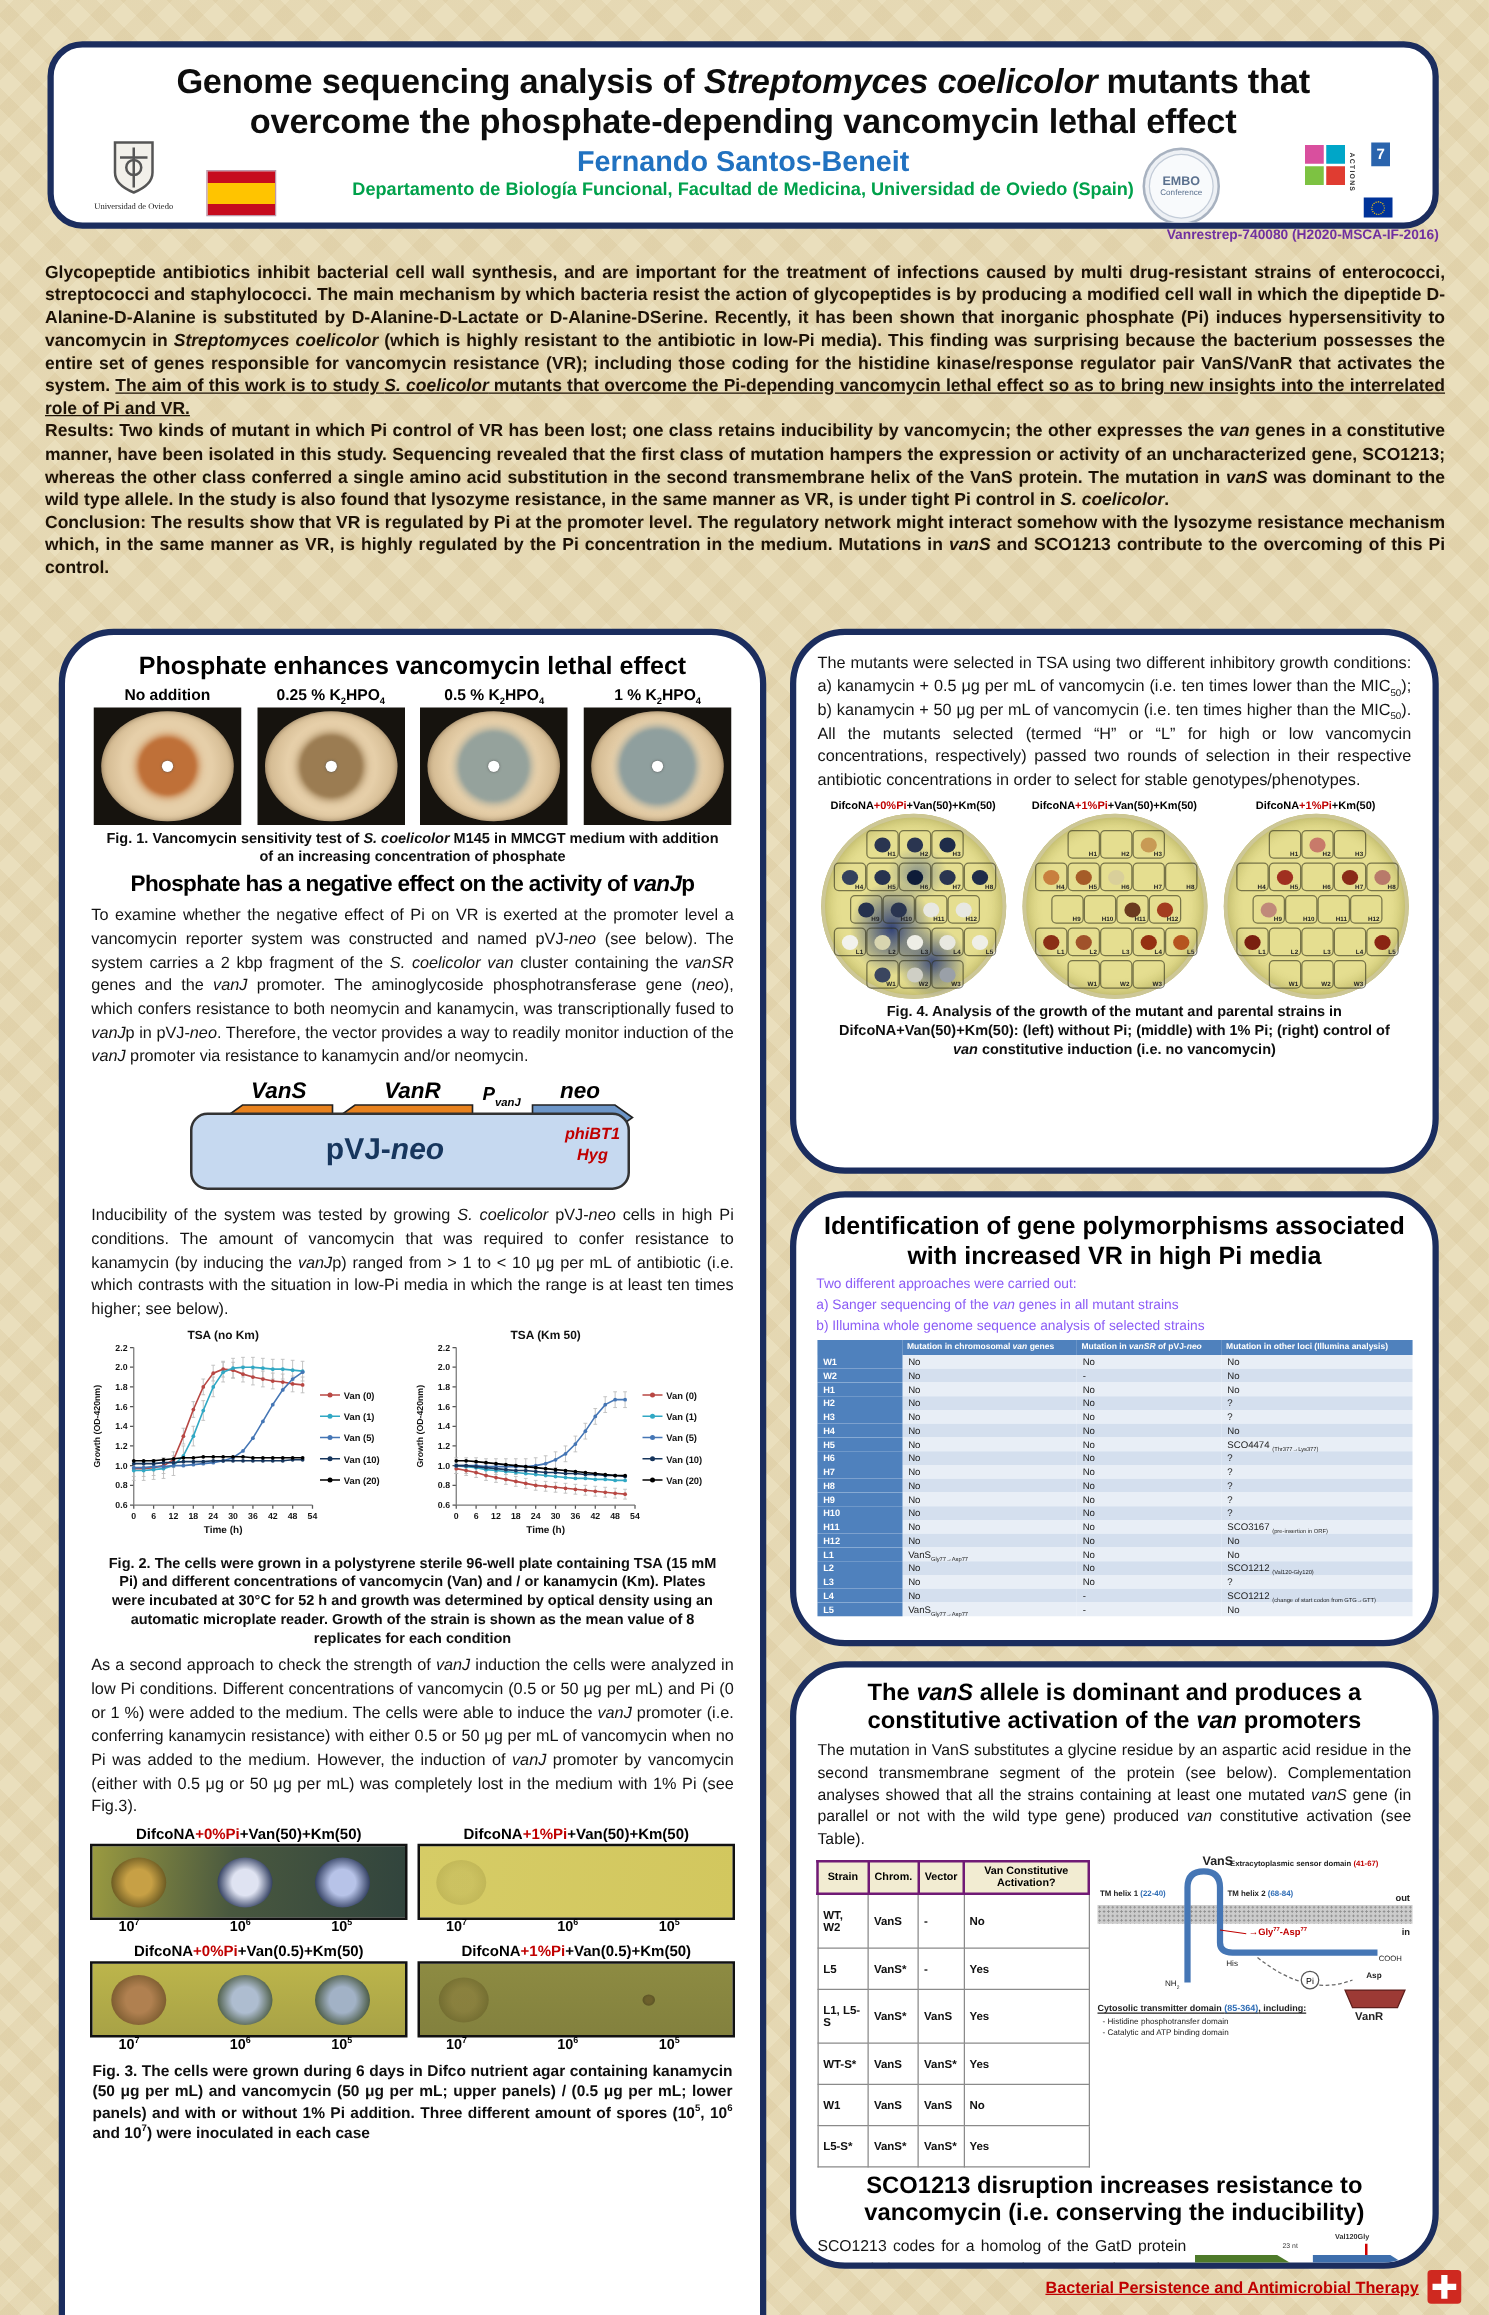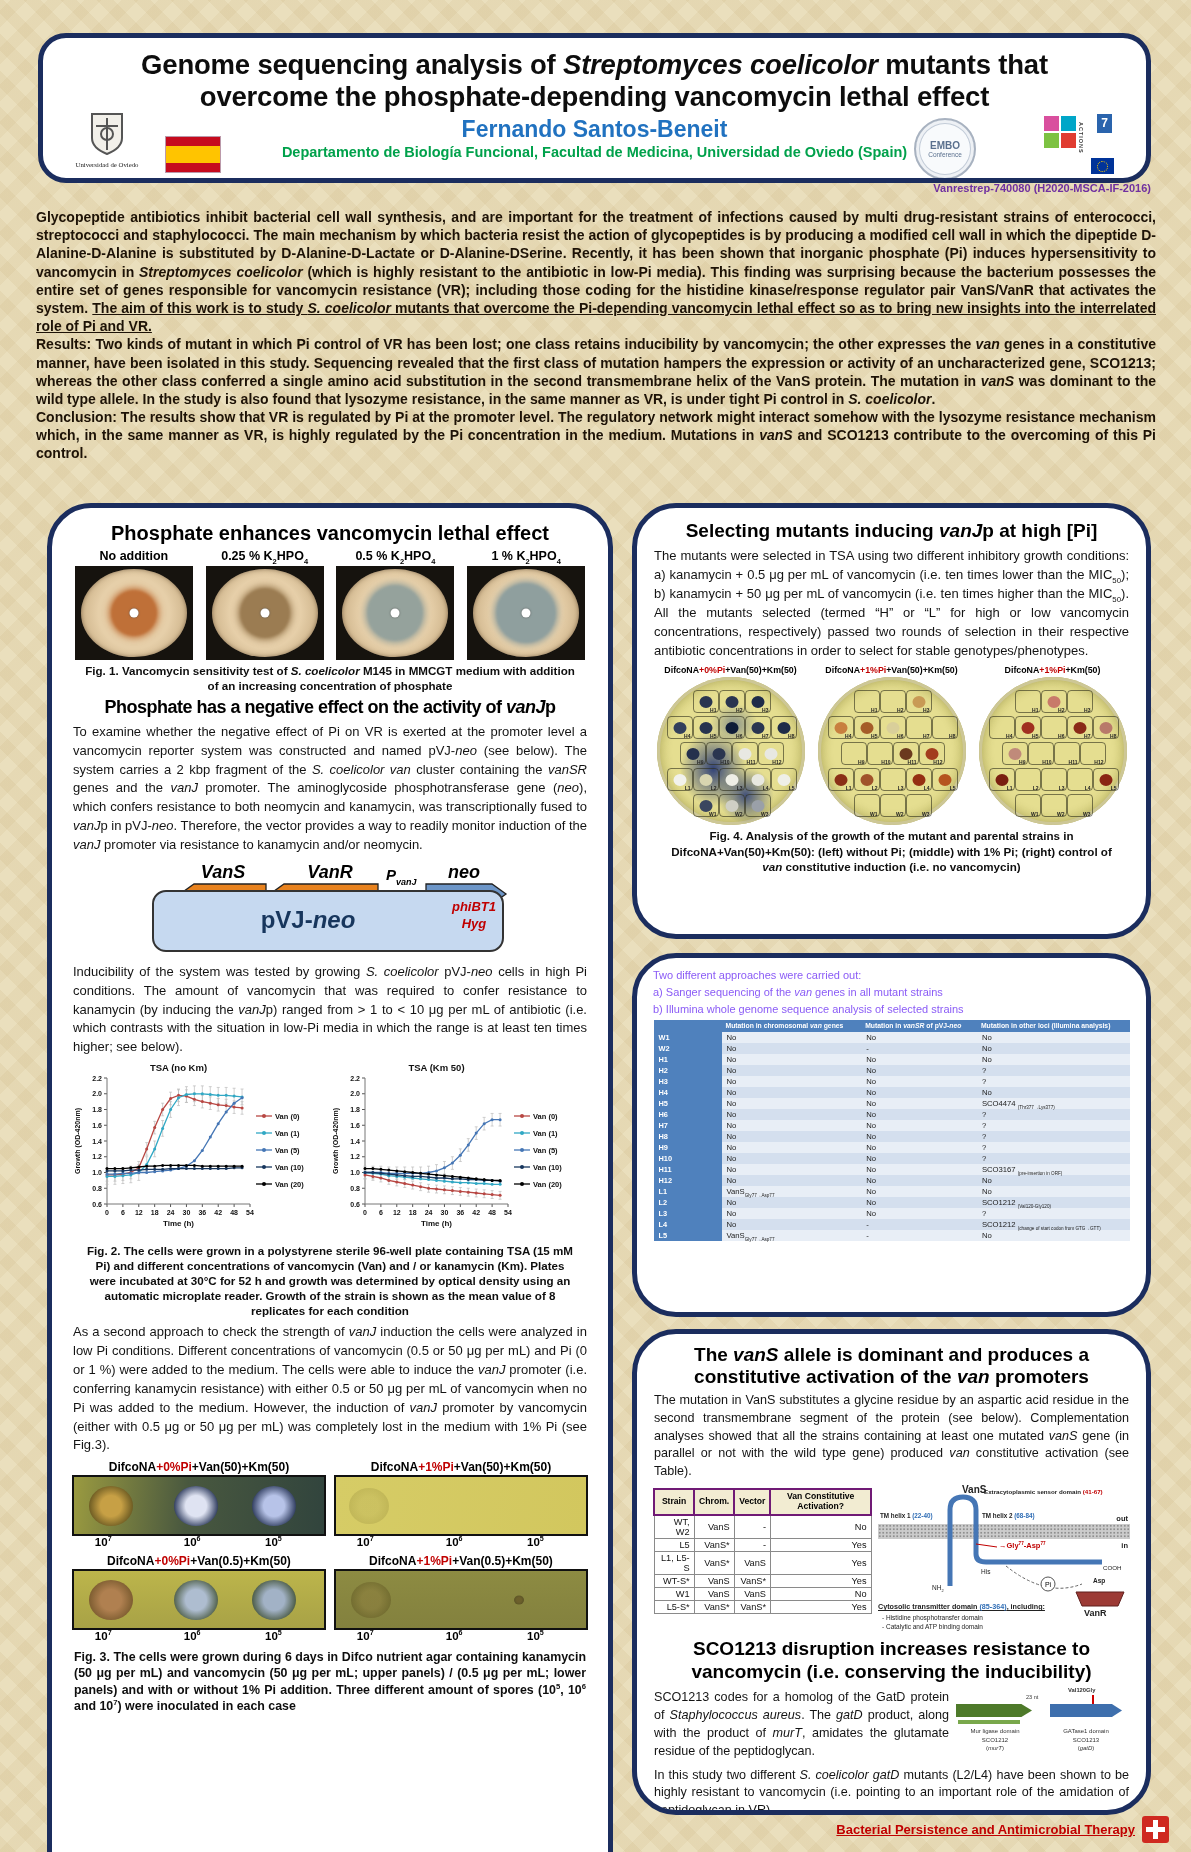--- a/index.html
+++ b/index.html
@@ -95,21 +95,21 @@
   .idtab th.c0{width:60px}
   .idtab td{font-size:7.7px;padding:1px 5px;color:#222}
   .idtab td.c0{background:#4f81bd;color:#fff;font-weight:bold;font-size:7.4px}
   .idtab tr:nth-child(even){background:#e8eef6}
   .idtab tr:nth-child(odd){background:#d4dfee}
   #right2 .lead{font-size:11px;color:#8b5cf6;line-height:1.35;margin:2px 0 0}
   
   #r3row{display:flex;gap:6px;align-items:flex-start;margin-top:2px}
   .ctab{border-collapse:collapse;margin-top:4px}
   .ctab th{background:#f2ecd2;border:2px solid #701a75;font-size:8.6px;padding:2px 4px;line-height:1.15}
-  .ctab td{border:1px solid #8a8a8a;font-size:9.2px;font-weight:normal;text-align:right;padding:1px 4px;color:#111}
+  .ctab td{border:1px solid #8a8a8a;font-size:9.2px;font-weight:bold;text-align:left;padding:11px 4px;color:#111}
   #vansd{position:relative;width:252px;height:150px;flex:none}
   .vmem{position:absolute;left:0;top:40px;width:252px;height:15px;background-color:#ccc;
     background-image:radial-gradient(#8f8f8f 0.8px,transparent 0.9px);background-size:3.5px 3.5px}
   #vansd svg{position:absolute;left:0;top:0}
   .vl{position:absolute;white-space:nowrap;color:#222}
   #r3row2{display:flex;gap:6px;margin-top:2px}
   #scod{position:relative;width:174px;height:68px;flex:none;margin-top:4px}
   .sc-arrow{position:absolute;height:13px}
   .scl{position:absolute;font-size:6px;color:#333}
   
@@ -799,21 +799,20 @@
           <span>10<sup>7</sup></span>
           <span>10<sup>6</sup></span>
           <span>10<sup>5</sup></span>
         </div>
       </div>
     </div>
   <div class="cap jcap">Fig. 3. The cells were grown during 6 days in Difco nutrient agar containing kanamycin (50 μg per mL) and vancomycin (50 μg per mL; upper panels) / (0.5 μg per mL; lower panels) and with or without 1% Pi addition. Three different amount of spores (10<sup>5</sup>, 10<sup>6</sup> and 10<sup>7</sup>) were inoculated in each case</div>
 </div>
 
 <div id="right1" class="box">
-  <div class="stitle t19">Selecting mutants inducing <i>vanJ</i>p at high [Pi]</div>
   <p class="para">The mutants were selected in TSA using two different inhibitory growth conditions: a) kanamycin + 0.5 μg per mL of vancomycin (i.e. ten times lower than the MIC<sub class="sm">50</sub>); b) kanamycin + 50 μg per mL of vancomycin (i.e. ten times higher than the MIC<sub class="sm">50</sub>). All the mutants selected (termed “H” or “L” for high or low vancomycin concentrations, respectively) passed two rounds of selection in their respective antibiotic concentrations in order to select for stable genotypes/phenotypes.</p>
   <div id="fig4">
       <div class="f4c">
         <div class="f4l">DifcoNA<span class="rd">+0%Pi</span>+Van(50)+Km(50)</div>
         <div class="dish">
           <div class="dover" style="background:radial-gradient(46px 52px at 38% 62%, rgba(25,45,115,.88), rgba(25,45,115,0) 72%),radial-gradient(40px 40px at 60% 80%, rgba(25,45,115,.8), rgba(25,45,115,0) 70%),radial-gradient(34px 30px at 52% 32%, rgba(30,60,130,.45), rgba(30,60,130,0) 70%)"></div>
           <div class="well" style="left:36px;top:13px">
             <div class="wspot" style="background:#2a3550"></div>
             <b>H1</b>
           </div>
@@ -1040,20 +1039,21 @@
           <div class="well" style="left:88px;top:117px">
             <b>W3</b>
           </div>
         </div>
       </div>
     </div>
   <div class="cap">Fig. 4. Analysis of the growth of the mutant and parental strains in DifcoNA+Van(50)+Km(50): (left) without Pi; (middle) with 1% Pi; (right) control of <i>van</i> constitutive induction (i.e. no vancomycin)</div>
 </div>
 
 <div id="right2" class="box">
+  <div class="stitle t20">Identification of gene polymorphisms associated with increased VR in high Pi media</div>
   <div class="lead">Two different approaches were carried out:</div>
   <div class="lead">a) Sanger sequencing of the <i>van</i> genes in all mutant strains</div>
   <div class="lead">b) Illumina whole genome sequence analysis of selected strains</div>
   <div id="idtable-host">
       <table class="idtab">
         <tbody>
           <tr>
             <th class="c0"></th>
             <th>Mutation in chromosomal <i>van</i> genes</th>
             <th>Mutation in <i>vanSR</i> of pVJ-<i>neo</i></th>

